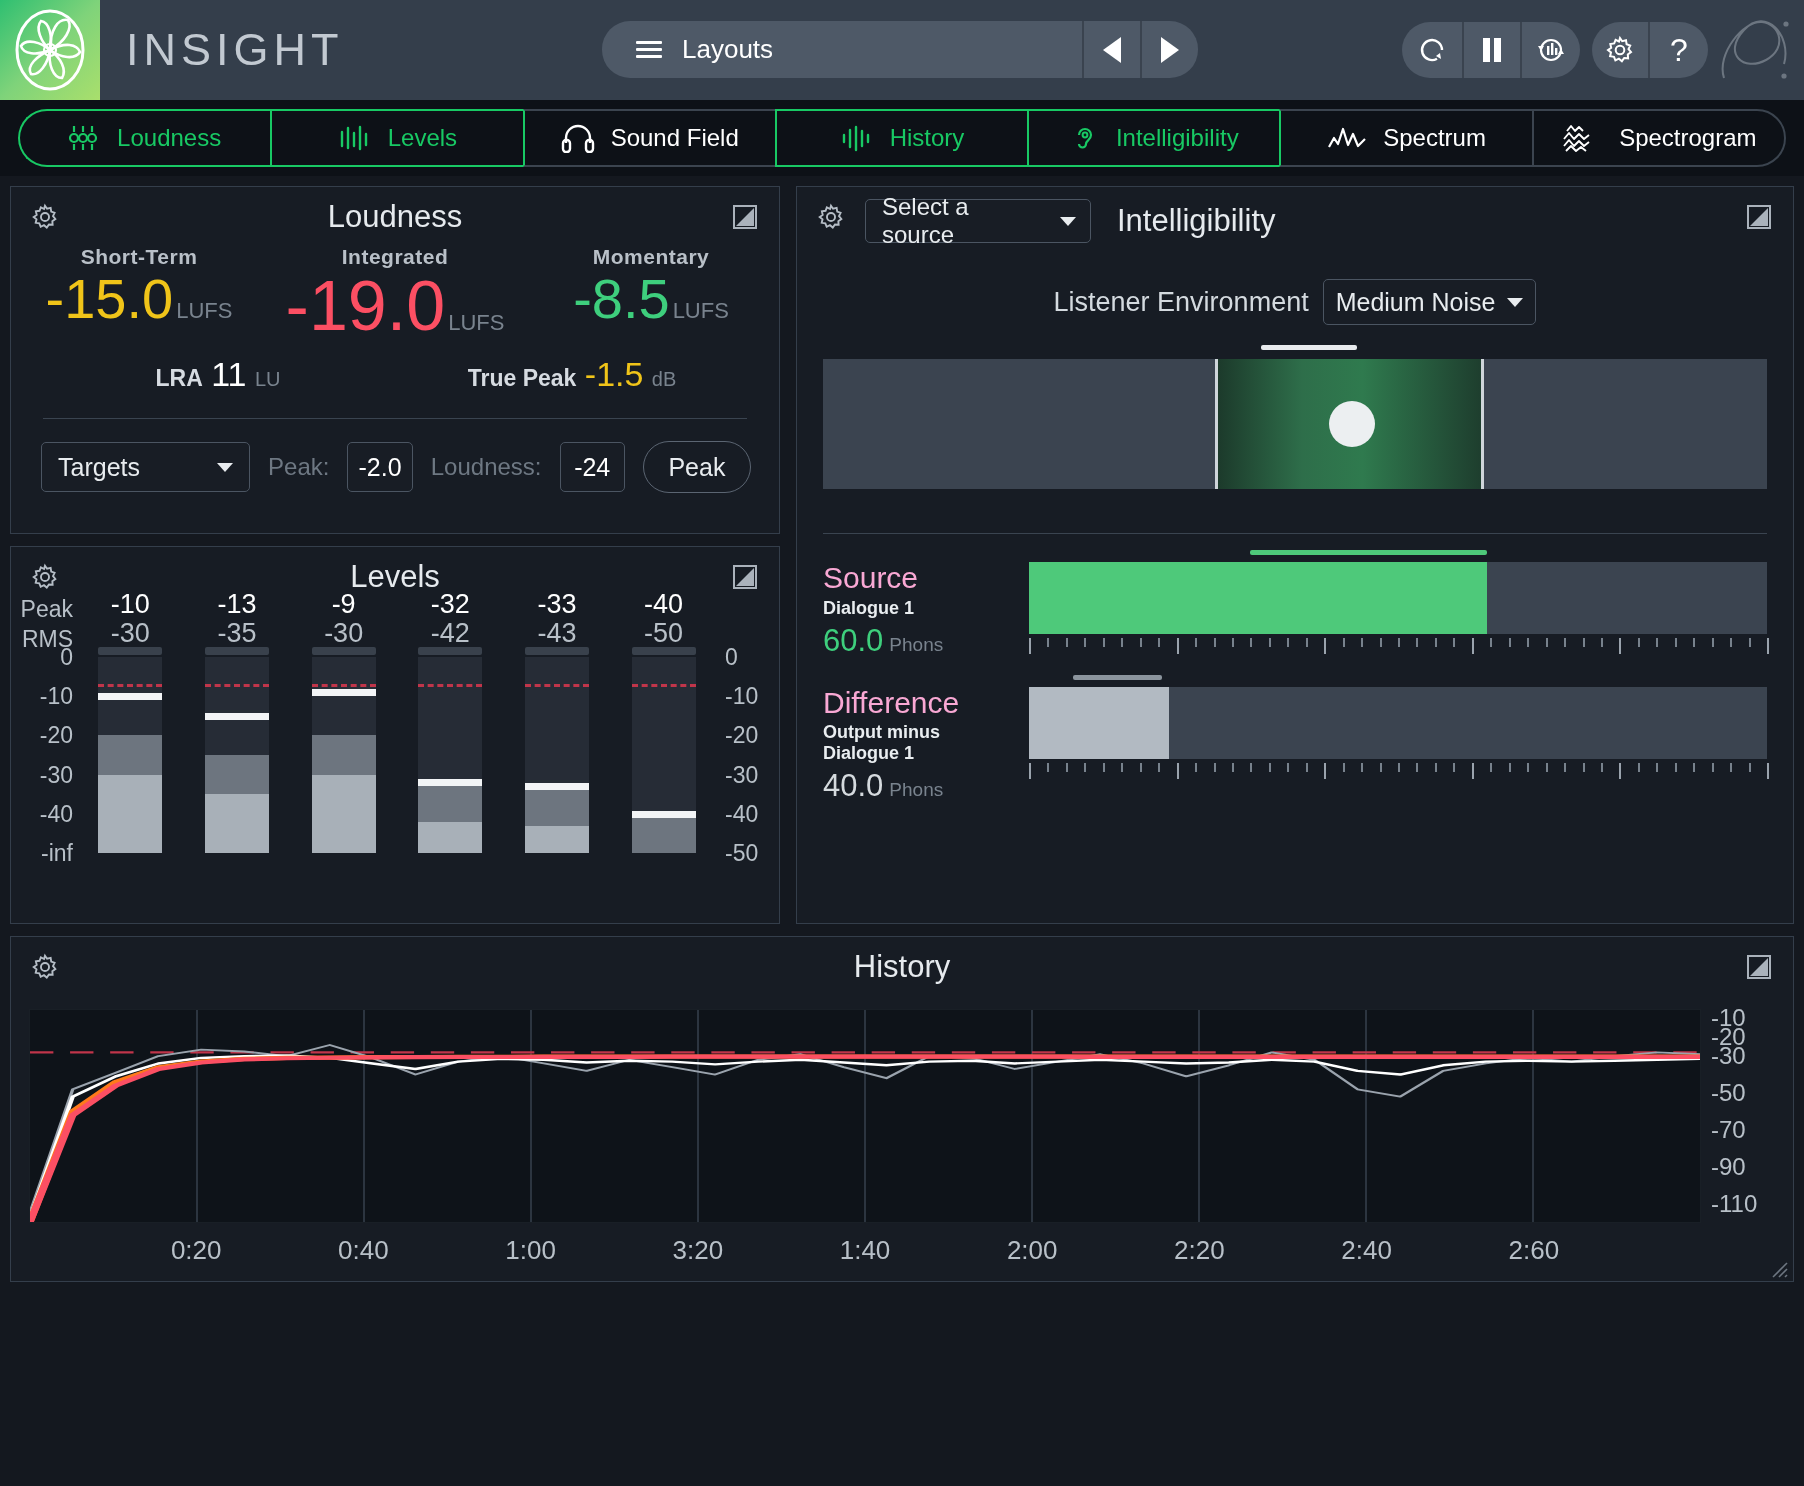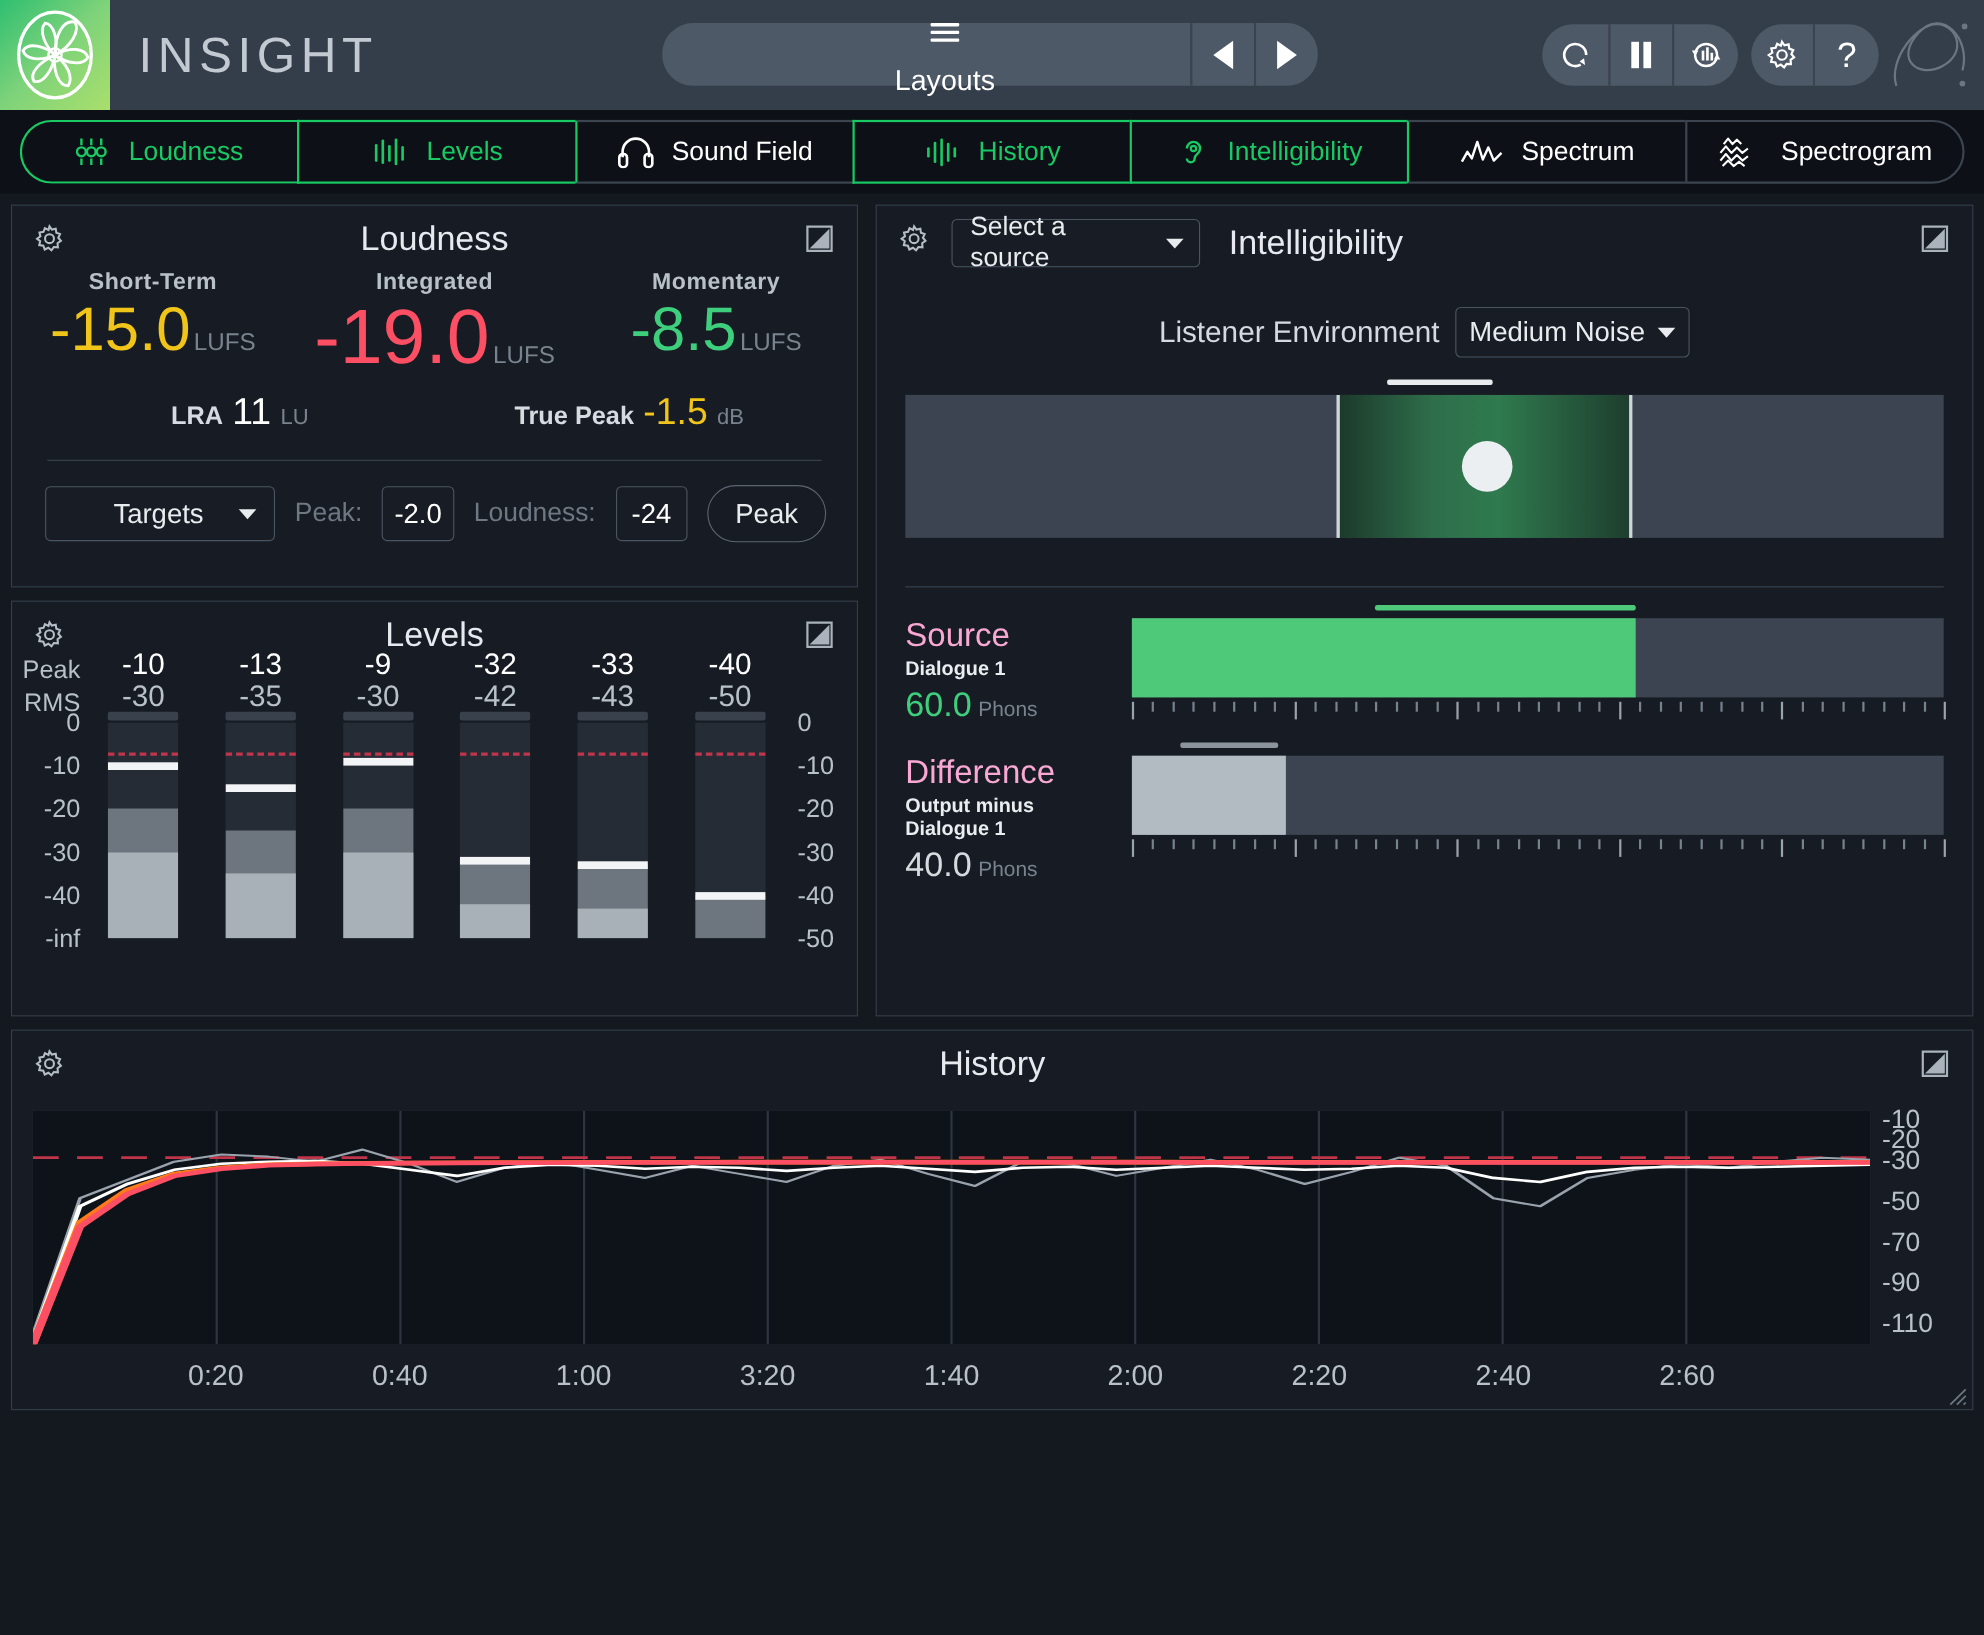--- a/index.html
+++ b/index.html
@@ -26,21 +26,21 @@
     margin-left: 26px; font-weight: 300;
   }
   .layouts-wrap {
     position: absolute; left: 602px; top: 21px;
     display: flex; height: 57px;
   }
   .layouts-btn {
     width: 480px; background: #4e5967;
     border-radius: 28px 0 0 28px;
     display: flex; align-items: center; padding-left: 34px;
-    color: #ffffff; font-size: 26px; gap: 20px; cursor: pointer; flex-direction: column;
+    color: #ffffff; font-size: 26px; gap: 20px; cursor: pointer;
   }
   .hamburger { display: flex; flex-direction: column; gap: 4px; width: 26px; }
   .hamburger i { display: block; height: 3px; background: #fff; border-radius: 1px; }
   .hamburger i:nth-child(1) { width: 26px; }
   .hamburger i:nth-child(2) { width: 26px; }
   .hamburger i:nth-child(3) { width: 26px; }
   .nav-arrow {
     width: 58px; background: #4e5967; display: flex;
     align-items: center; justify-content: center; cursor: pointer;
     border-left: 2px solid #3a434f;
@@ -106,21 +106,21 @@
   .sub-lab { color: #d6dbe1; font-size: 23px; font-weight: bold; }
   .sub-num { font-size: 34px; color: #ffffff; font-weight: 400; margin: 0 4px; }
   .sub-unit { color: #79838e; font-size: 20px; }
   .hrule { height: 1px; background: #3a4450; margin: 24px 32px 0 32px; }
   .targets-row {
     display: flex; align-items: center; gap: 18px;
     padding: 22px 28px 0 30px;
   }
   .sel {
     background: #181d25; border: 1px solid #4b5562; border-radius: 5px;
-    height: 50px; display: flex; align-items: center; justify-content: flex-end;
+    height: 50px; display: flex; align-items: center; justify-content: space-between;
     color: #e8ecef; font-size: 25px; padding: 0 16px; cursor: pointer; gap: 32px;
   }
   .sel.targets { width: 222px; }
   .chev { width: 16px; height: 9px; position: relative; }
   .chev:after {
     content: ''; position: absolute; left: 0; top: 0;
     border-left: 8px solid transparent; border-right: 8px solid transparent;
     border-top: 9px solid #e8ecef;
   }
   .dim-lab { color: #6e7883; font-size: 24px; }

